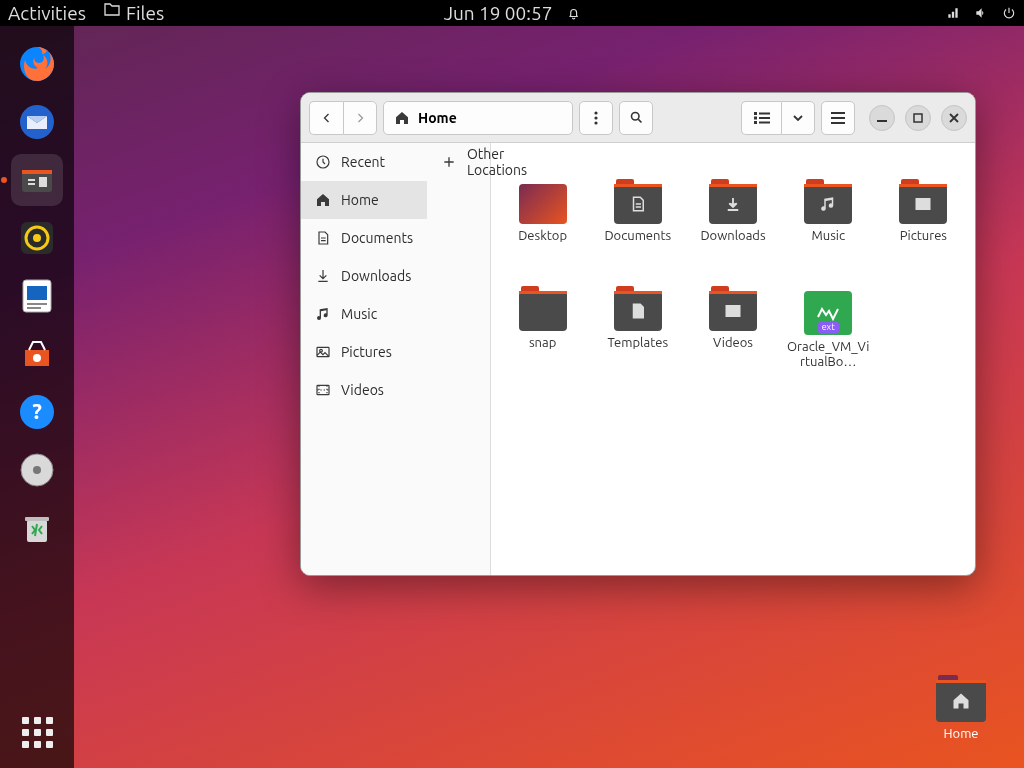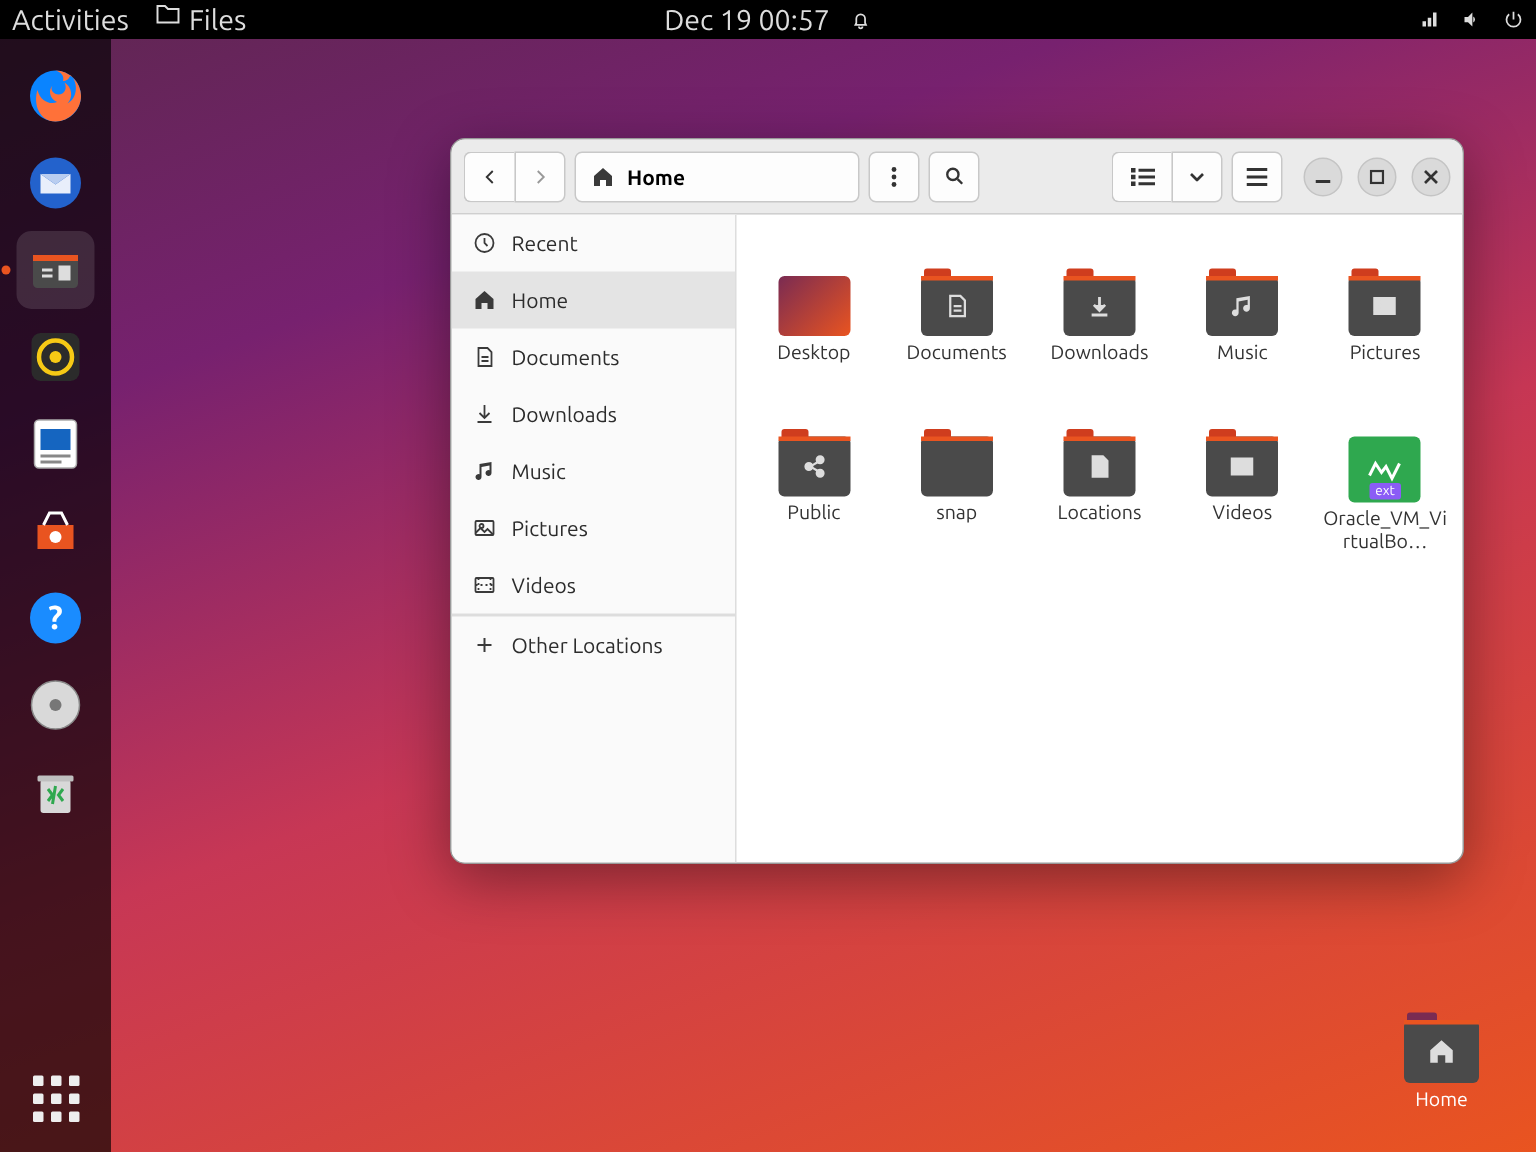--- a/index.html
+++ b/index.html
@@ -50,21 +50,21 @@
 .btn { height: 34px; min-width: 34px; background: #fdfdfd; border: 1px solid #c8c8c8; border-radius: 5px; display: flex; align-items: center; justify-content: center; color:#3a3a3a; }
 .btn-group { display: flex; }
 .btn-group .btn:first-child { border-radius: 5px 0 0 5px; border-right: none; }
 .btn-group .btn:last-child { border-radius: 0 5px 5px 0; }
 .pathbar { flex: 0 0 auto; display: flex; align-items: center; gap: 8px; height: 34px; padding: 0 10px; background:#fdfdfd; border:1px solid #c8c8c8; border-radius:5px; font-weight:600; font-size:14px; min-width:190px;}
 .tb-spacer { flex: 1; }
 .win-controls { display: flex; gap: 10px; margin-left: 8px; }
 .win-ctrl { width: 26px; height: 26px; border-radius: 50%; background: #dadada; display: flex; align-items: center; justify-content: center; font-size: 13px; color:#333; border:1px solid #c4c4c4;}
 
 .window-body { flex: 1; display: flex; overflow:hidden; }
-.sidebar { width: 190px; background: #fafafa; border-right: 1px solid #ddd; display: flex; flex-direction: column; font-size: 14px; color:#2c2c2c; }
+.sidebar { width: 190px; background: #fafafa; border-right: 1px solid #ddd; display: flex; flex-direction: row; font-size: 14px; color:#2c2c2c; }
 .sb-item { display: flex; align-items: center; gap: 10px; height: 38px; padding: 0 14px; cursor: default; }
 .sb-item.selected { background: #e4e4e4; }
 .sb-sep { border-top: 1px solid #ddd; }
 .sb-item .eject { margin-left: auto; }
 .sb-item svg { flex-shrink:0; }
 .content { flex: 1; padding: 16px 8px; overflow: auto; }
 .grid { display: grid; grid-template-columns: repeat(5, 1fr); gap: 22px 8px; }
 .item { display: flex; flex-direction: column; align-items: center; gap: 4px; font-size: 13px; color:#333; text-align:center; line-height:1.2;margin-top:25px; }
 .folder { width: 48px; height: 40px; background: #4a4a4a; border-radius: 4px; position: relative; display:flex; align-items:center; justify-content:center;}
 .folder::before { content:""; position:absolute; top:-5px; left:2px; width:18px; height:7px; background:#cf3d1e; border-radius:2px 2px 0 0;}
@@ -82,21 +82,21 @@
   <div class="left">
     <span>Activities</span>
     <span class="files-item">
       <svg width="16" height="14" viewBox="0 0 16 14">
           <path d="M1 2h5l2 2h7v9H1z" fill="none" stroke="#ddd" stroke-width="1.3"></path>
         </svg>
       <span>Files</span>
     </span>
   </div>
   <div class="center">
-    <span>Dec 19  00:57</span>
+    <span>Jun 19  00:57</span>
     <svg width="14" height="14" viewBox="0 0 24 24">
         <path fill="none" stroke="#ddd" stroke-width="2" d="M6 18h12l-1-2v-5a5 5 0 10-10 0v5l-1 2zm4 2a2 2 0 004 0"></path>
       </svg>
   </div>
   <div class="right">
     <svg width="14" height="14" viewBox="0 0 24 24">
         <path d="M4 20h4v-6H4zm6 0h4V10h-4zm6 0h4V4h-4z"></path>
       </svg>
     <svg width="14" height="14" viewBox="0 0 24 24">
         <path d="M4 9v6h4l5 5V4L8 9H4zm12 3a4 4 0 00-2-3.5v7A4 4 0 0016 12z"></path>
@@ -368,42 +368,31 @@
             <div class="folder">
               <svg width="20" height="18" viewBox="0 0 24 24" fill="none" stroke="#ddd" stroke-width="2">
                 <rect x="3" y="5" width="18" height="14"></rect>
                 <circle cx="9" cy="10" r="2"></circle>
                 <path d="M3 17l5-5 4 4 3-3 6 6"></path>
               </svg>
             </div>
             <div class="label">Pictures</div>
           </div>
           <div class="item">
-            <div class="folder">
-              <svg width="20" height="18" viewBox="0 0 24 24" fill="none" stroke="#ddd" stroke-width="2">
-                <circle cx="7" cy="12" r="3"></circle>
-                <circle cx="17" cy="6" r="3"></circle>
-                <circle cx="17" cy="18" r="3"></circle>
-                <path d="M10 11l5-3M10 13l5 3"></path>
-              </svg>
-            </div>
-            <div class="label">Public</div>
-          </div>
-          <div class="item">
             <div class="folder"></div>
             <div class="label">snap</div>
           </div>
           <div class="item">
             <div class="folder">
               <svg width="20" height="18" viewBox="0 0 24 24" fill="none" stroke="#ddd" stroke-width="2">
                 <path d="M6 3h9l4 4v14H6z"></path>
                 <path d="M9 9h7M9 13h7M9 17h4"></path>
               </svg>
             </div>
-            <div class="label">Locations</div>
+            <div class="label">Templates</div>
           </div>
           <div class="item">
             <div class="folder">
               <svg width="20" height="18" viewBox="0 0 24 24" fill="none" stroke="#ddd" stroke-width="2">
                 <rect x="3" y="5" width="18" height="14"></rect>
                 <path d="M7 5v14M17 5v14"></path>
               </svg>
             </div>
             <div class="label">Videos</div>
           </div>

